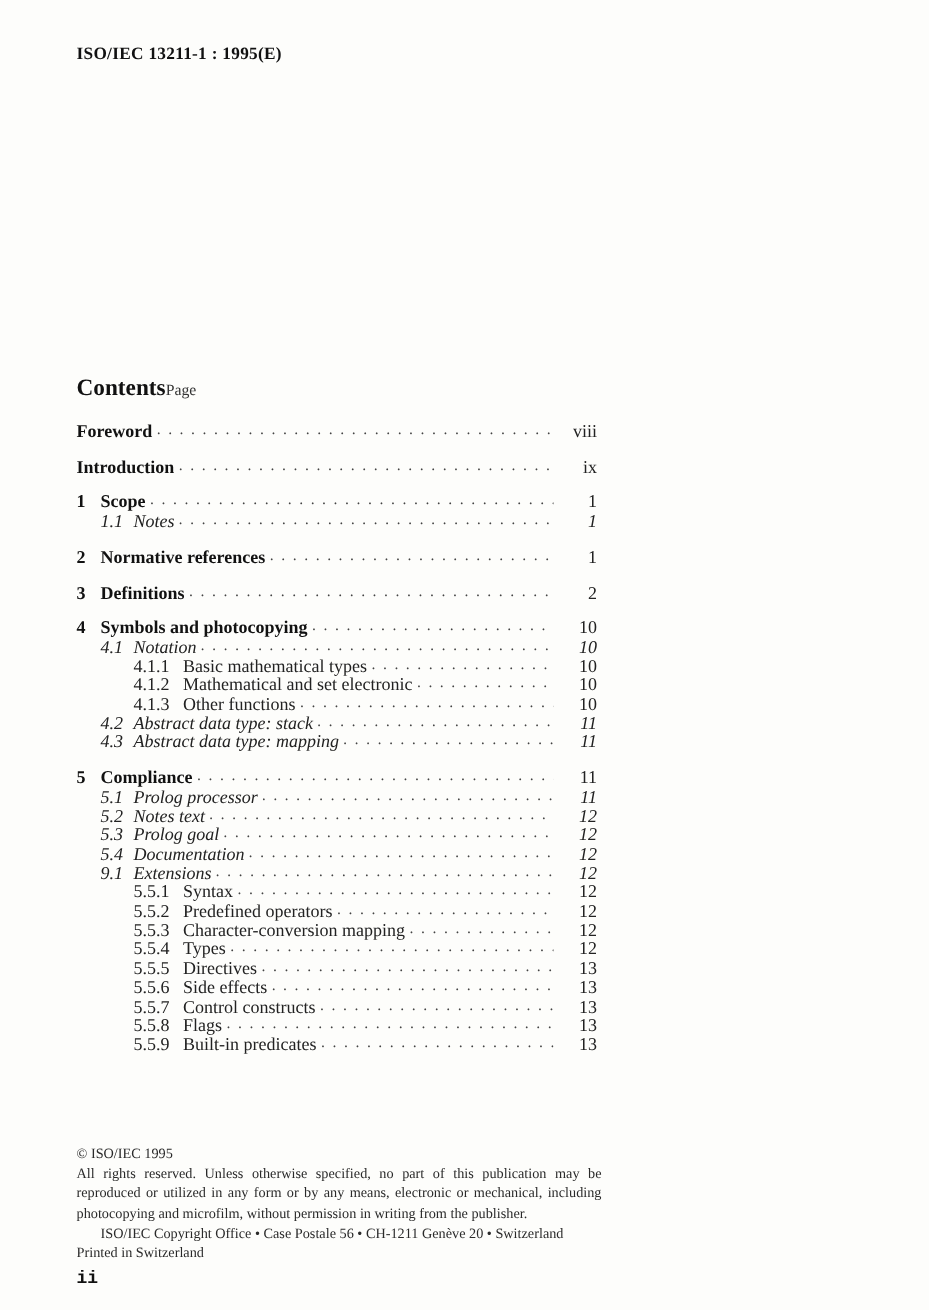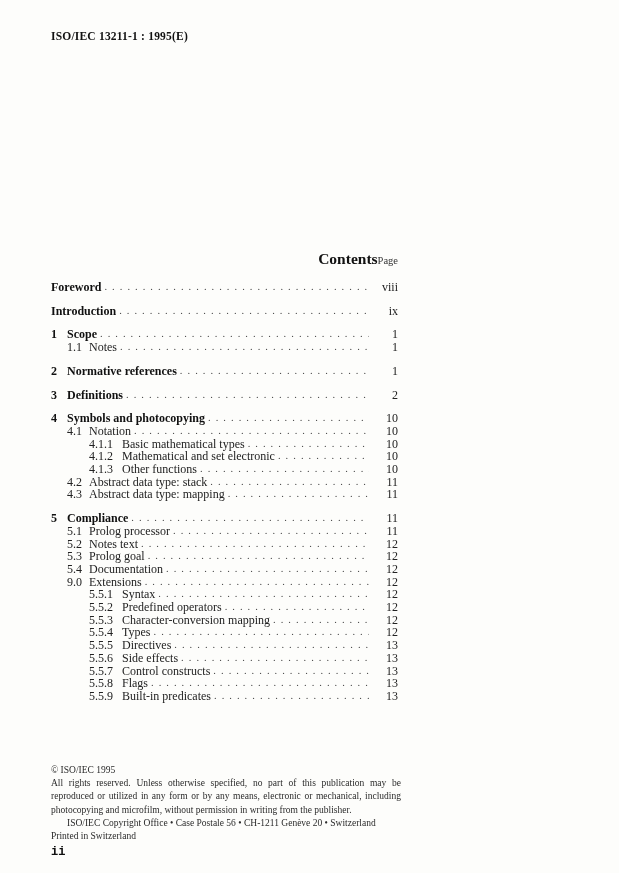--- a/index.html
+++ b/index.html
@@ -10,34 +10,34 @@
     color: #222;
     position: relative;
     overflow: hidden;
   }
   .doc-id {
     position: absolute; left: 51px; top: 30px;
     font-size: 11.5px; font-weight: bold; color: #111; letter-spacing: 0.2px;
   }
   .contents { position: absolute; left: 51px; top: 250px; width: 347px; }
   .contents-header {
-    display: flex; align-items: baseline; justify-content: flex-end;
+    display: flex; align-items: baseline; justify-content: flex-start;
     margin-bottom: 13px;
   }
   .contents-title { font-size: 15.5px; font-weight: bold; color: #111; }
   .page-label { font-size: 10.5px; color: #333; }
   .toc-row {
     display: flex; align-items: center;
     line-height: 12.7px; font-size: 12px; white-space: nowrap;
   }
   .toc-row.gap { margin-top: 11px; }
   .toc-row.bold { font-weight: bold; color: #111; }
   .num { flex: none; }
   .level-0 .num { width: 16px; }
-  .level-1 { padding-left: 16px; }
+  .level-1 { padding-left: 16px; font-style: italic; }
   .level-1 .num { width: 22px; }
   .level-2 { padding-left: 38px; }
   .level-2 .num { width: 33px; }
   .label { flex: none; }
   .leader {
     flex: 1 1 auto; overflow: hidden; margin: 0 3px;
     font-weight: normal; color: #444; font-size: 10.5px;
   }
   .leader::after {
     content: ". . . . . . . . . . . . . . . . . . . . . . . . . . . . . . . . . . . . . . . . . . . . . . . . . . . . . . . . . . . . . . . . . . . . . . . .";
@@ -170,21 +170,21 @@
       <span class="leader"></span>
       <span class="pg">12</span>
     </div>
         <div class="toc-row level-1">
       <span class="num">5.4</span>
       <span class="label">Documentation</span>
       <span class="leader"></span>
       <span class="pg">12</span>
     </div>
         <div class="toc-row level-1">
-      <span class="num">9.0</span>
+      <span class="num">9.1</span>
       <span class="label">Extensions</span>
       <span class="leader"></span>
       <span class="pg">12</span>
     </div>
         <div class="toc-row level-2">
       <span class="num">5.5.1</span>
       <span class="label">Syntax</span>
       <span class="leader"></span>
       <span class="pg">12</span>
     </div>

